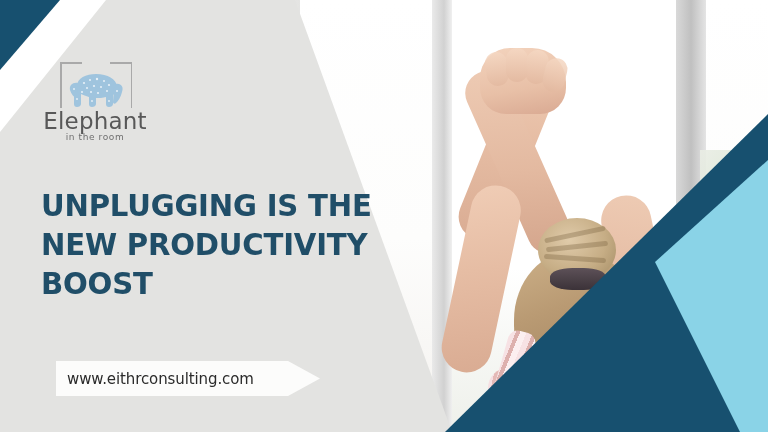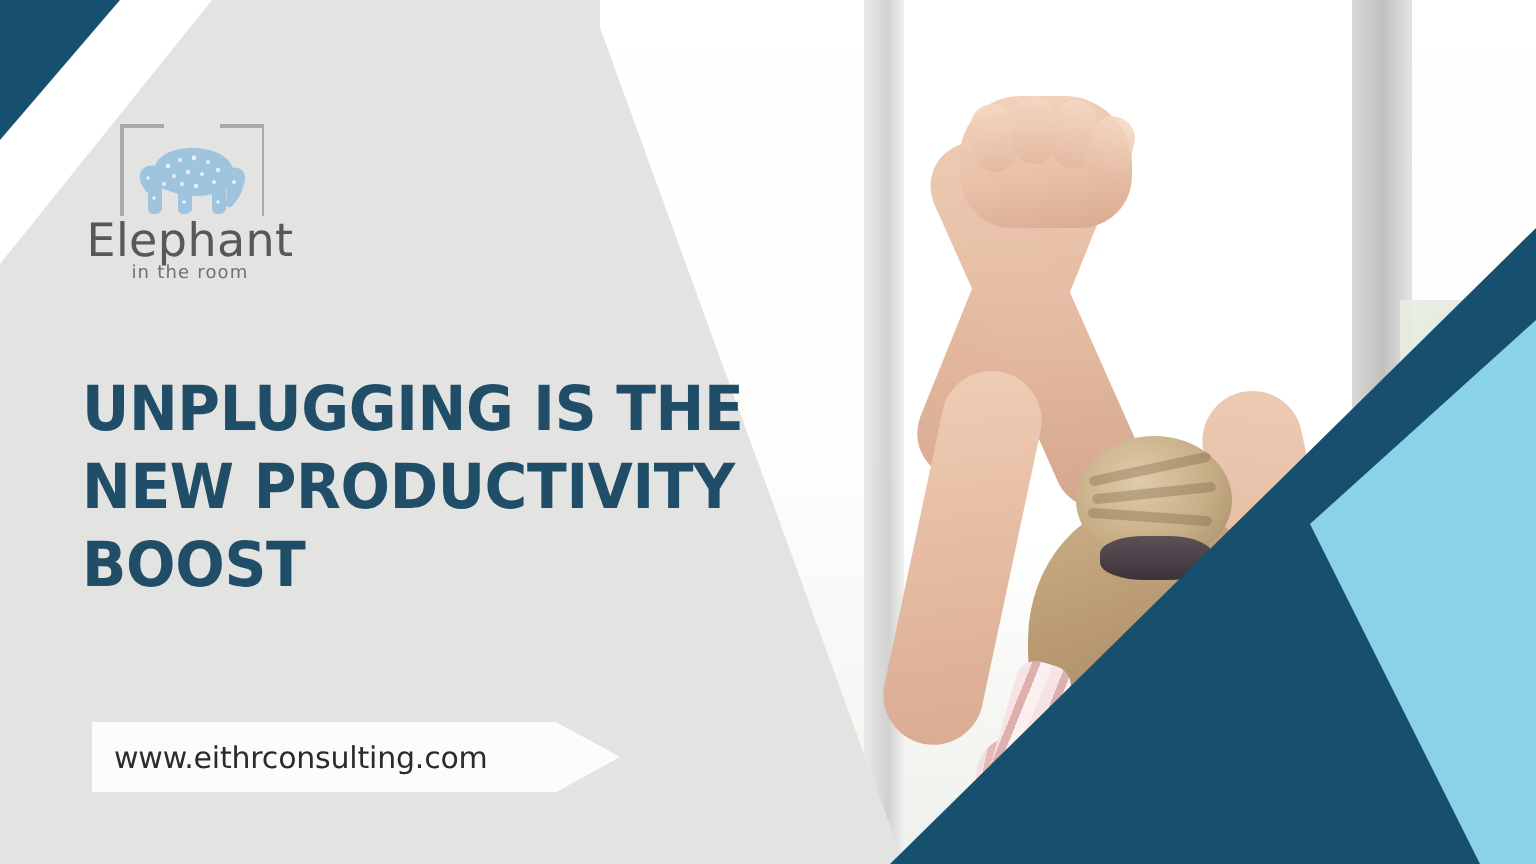--- a/index.html
+++ b/index.html
@@ -306,21 +306,21 @@
     letter-spacing: -0.2px;
     color: #204e68;
     text-transform: uppercase;
     transform: scaleX(.94);
     transform-origin: left top;
   }
 
   
   .url-banner {
     position: absolute;
-    left: 46px; top: 361px;
+    left: 56px; top: 361px;
     width: 264px; height: 35px;
     background: #fcfcfb;
     clip-path: polygon(0 0, 232px 0, 264px 50%, 232px 100%, 0 100%);
     display: flex;
     align-items: center;
   }
   .url-text {
     padding-left: 11px;
     font-family: "DejaVu Sans", sans-serif;
     font-size: 15px;

